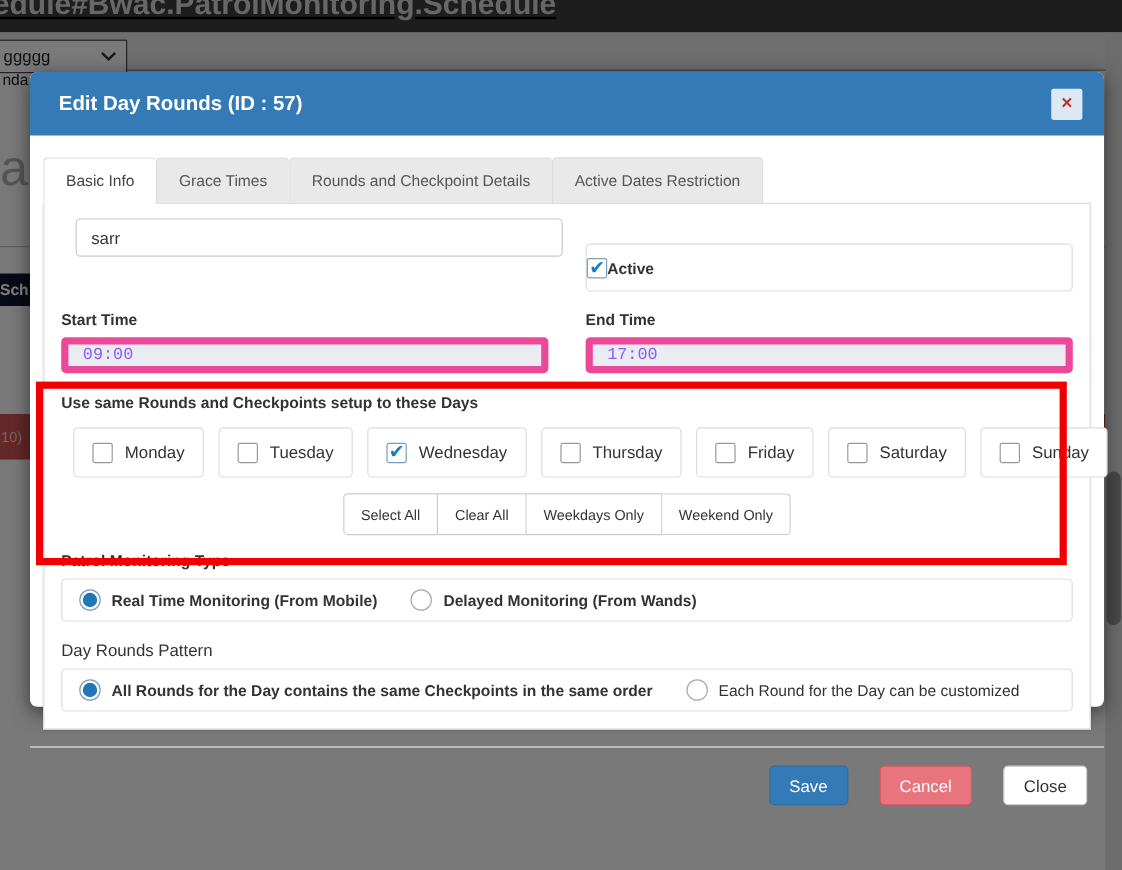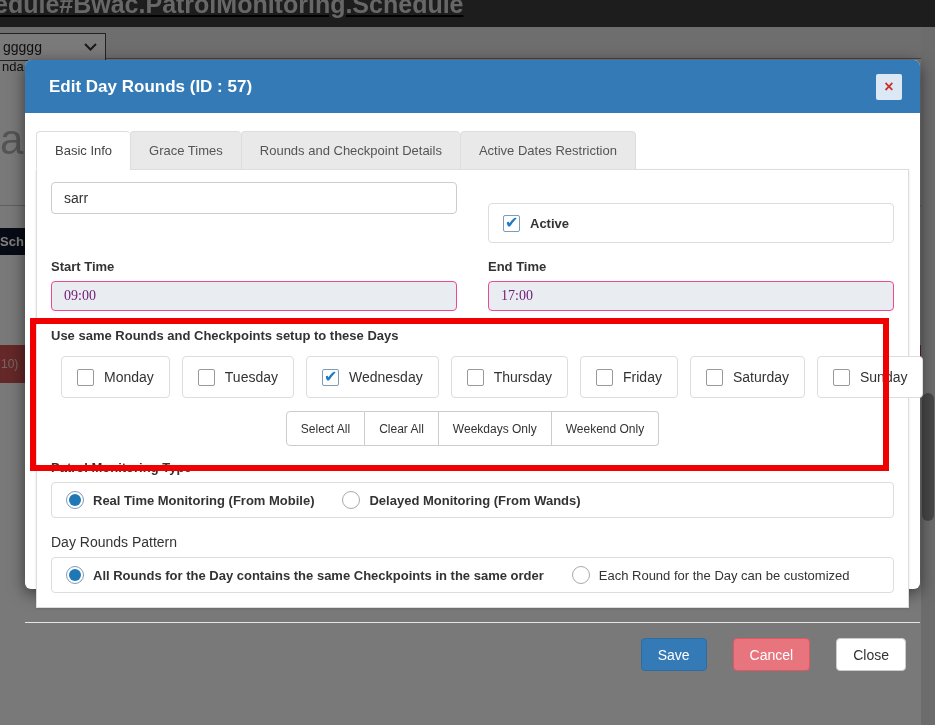--- a/index.html
+++ b/index.html
@@ -41,25 +41,25 @@
   .tab{padding:11px 18px;font-size:13px;color:#555;background:#e9e9e9;border:1px solid #ddd;border-right:none;
     border-radius:4px 4px 0 0;cursor:pointer;}
   .tab:last-child{border-right:1px solid #ddd;}
   .tab.active{background:#fff;border-bottom:1px solid #fff;color:#444;}
   .tab-pane{border:1px solid #ddd;margin-top:-1px;padding:12px 14px 14px 14px;min-height:410px;background:#fff;
     box-shadow:0 1px 2px rgba(0,0,0,.12);}
   
   .grid2{display:grid;grid-template-columns:1fr 1fr;column-gap:31px;}
   .field-label{font-size:13px;font-weight:bold;color:#333;margin-bottom:7px;}
   .text-input{width:100%;height:32px;box-sizing:border-box;border:1px solid #ccc;border-radius:4px;
-    padding:0 12px;font-size:14px;color:#333;font-family:inherit;background:#fff;}
-  .time-input{width:100%;height:30px;box-sizing:border-box;border:1px solid #ec4899;border-radius:4px;
-    padding:0 12px;font-size:14px;color:#701a75;background:#e9edf2;font-family:Liberation Serif, serif;}
+    padding:0 12px;font-size:14px;color:#333;font-family:inherit;background:#fff;margin-left:12px;}
+  .time-input{width:100%;height:30px;box-sizing:border-box;border:6px solid #ec4899;border-radius:4px;
+    padding:0 12px;font-size:14px;color:#8b5cf6;background:#e9edf2;font-family:Liberation Mono, monospace;}
   .active-box{border:1px solid #ddd;border-radius:4px;height:38px;margin-top:21px;display:flex;align-items:center;
-    padding:0 14px;gap:10px;}
+    padding:0 0;}
   
   .cb{width:17px;height:17px;box-sizing:border-box;border:1px solid #999;border-radius:2px;background:#fff;
     position:relative;flex:0 0 auto;}
   .cb.checked{border-color:#7d9cb8;}
   .cb.checked::after{content:"\2714";position:absolute;left:1px;top:-3px;font-size:16px;font-weight:bold;color:#1e7bc4;}
   .cb-label{font-size:14px;color:#333;}
   .bold-label{font-weight:bold;font-size:13px;color:#333;}
   
   .days-row{display:flex;gap:12px;margin:13px 0 0 10px;}
   .day-box{border:1px solid #ddd;border-radius:4px;padding:0 15px;height:40px;display:flex;align-items:center;gap:10px;

